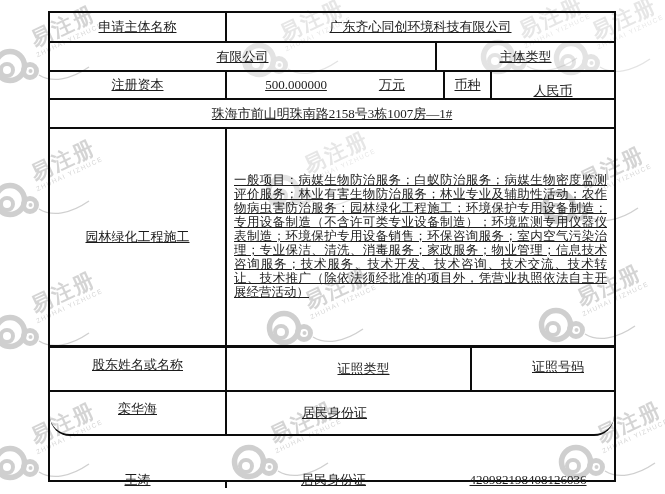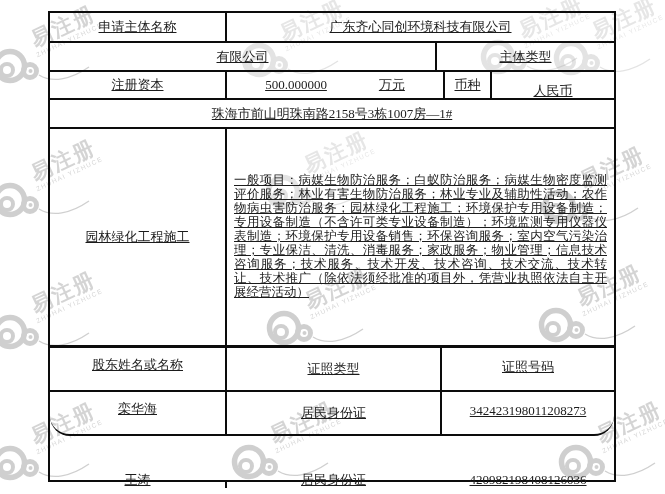--- a/index.html
+++ b/index.html
@@ -22,21 +22,21 @@
   .doc-table{
     position:absolute;left:48px;top:11px;width:568px;height:471px;z-index:2;
     border:2px solid #0c0c0c;display:flex;flex-direction:column;box-sizing:border-box;
     background:transparent;
     text-decoration:underline;
   }
   .row{display:flex;border-bottom:2px solid #0c0c0c;box-sizing:border-box;min-height:0;}
   .row.last{border-bottom:none;flex:1;margin-top:44px;}
   .r1{flex:0 0 30px;} .r2{flex:0 0 29px;} .r3{flex:0 0 28px;} .r4{flex:0 0 29px;}
   .r5{flex:0 0 219px;border-bottom-width:3px;}
-  .r6{flex:0 0 44px;} .r7{flex:0 0 44px;border-radius:20px;}
+  .r6{flex:0 0 44px;gap:30px;} .r7{flex:0 0 44px;border-radius:20px;}
   .cell{
     box-sizing:border-box;border-right:2px solid #0c0c0c;
     display:flex;align-items:center;justify-content:center;
     text-align:center;font-size:13px;min-width:0;
   }
   .cell:last-child{border-right:none;}
   .label{flex:0 0 177px;}
   .value{flex:1;}
   
   .cap-amount{flex:0 0 218px;gap:52px;}
@@ -291,21 +291,20 @@
 
     <div class="row r6">
       <div class="cell s-name">股东姓名或名称</div>
       <div class="cell s-type">证照类型</div>
       <div class="cell s-num">证照号码</div>
     </div>
 
     <div class="row r7">
       <div class="cell s-name">栾华海</div>
       <div class="cell s-type">居民身份证</div>
-      <div class="cell s-num">342423198011208273</div>
     </div>
 
     <div class="row last">
       <div class="cell s-name">王涛</div>
       <div class="cell s-type">居民身份证</div>
       <div class="cell s-num">420982198408126036</div>
     </div>
 
   </div>
 </div>

